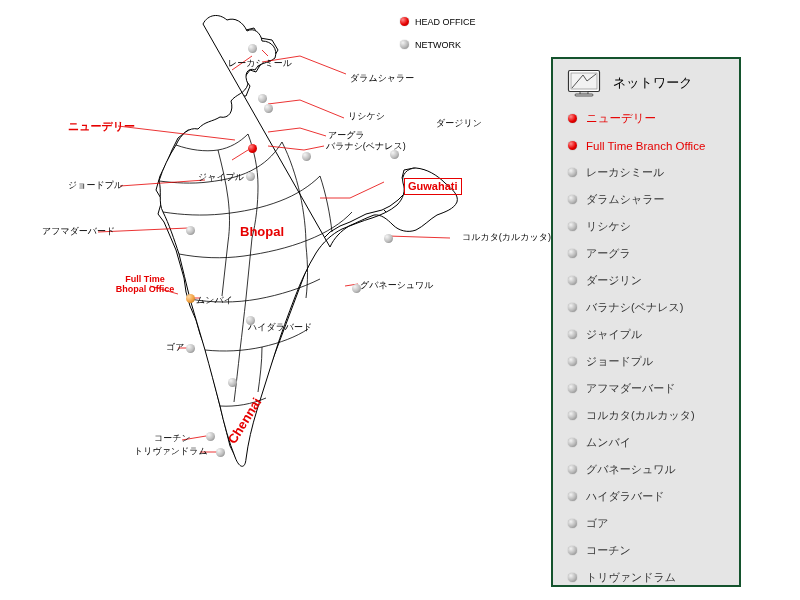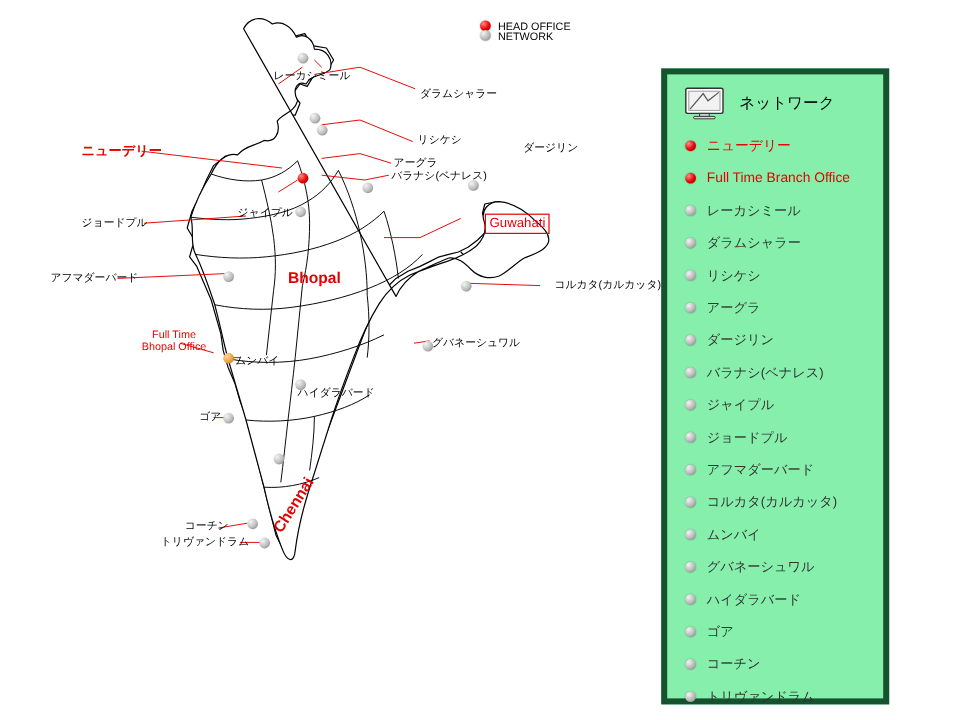--- a/index.html
+++ b/index.html
@@ -71,37 +71,37 @@
   }
 
   
   .mlabel {
     position: absolute;
     font-size: 9px;
     color: #000;
     white-space: nowrap;
     line-height: 1.15;
   }
-  .mlabel.red   { color: #e60000; }
+  .mlabel.red   { color: #e60000; font-weight: bold; }
   .mlabel.bold  { font-weight: bold; }
   .mlabel.big   { font-size: 13px; }
   .mlabel.huge  { font-size: 17px; }
   .mlabel.mid   { font-size: 11px; }
   .mlabel.center{ text-align: center; }
   .mlabel.rot   { transform: rotate(-58deg); transform-origin: left bottom; }
 
   
   #network-panel {
     position: absolute;
     left: 551px;
     top: 57px;
     width: 190px;
     height: 530px;
-    border: 5px solid #14532d;
-    background: #86efac;
+    border: 2px solid #14532d;
+    background: #e5e5e5;
     box-sizing: border-box;
   }
   .panel-header {
     display: flex;
     align-items: center;
     padding: 10px 0 4px 14px;
   }
   .panel-title {
     font-size: 13px;
     color: #000;
@@ -223,21 +223,21 @@
       <path d="M178,348 L190,348"></path>
       <path d="M182,440 L206,436"></path>
       <path d="M200,452 L218,452"></path>
       <path d="M232,160 L248,150"></path>
     </g>
   </svg>
 
   <div class="map-legend" style="left:400px; top:17px;">
     <span class="dot dot-red"></span><span>HEAD OFFICE</span>
   </div>
-  <div class="map-legend" style="left:400px; top:25px;">
+  <div class="map-legend" style="left:400px; top:40px;">
     <span class="dot dot-grey"></span><span>NETWORK</span>
   </div>
 
   <div class="marker grey" style="left:248px; top:44px;"></div>
   <div class="marker grey" style="left:258px; top:94px;"></div>
   <div class="marker grey" style="left:264px; top:104px;"></div>
   <div class="marker red" style="left:248px; top:144px;"></div>
   <div class="marker grey" style="left:246px; top:172px;"></div>
   <div class="marker grey" style="left:186px; top:226px;"></div>
   <div class="marker grey" style="left:302px; top:152px;"></div>

